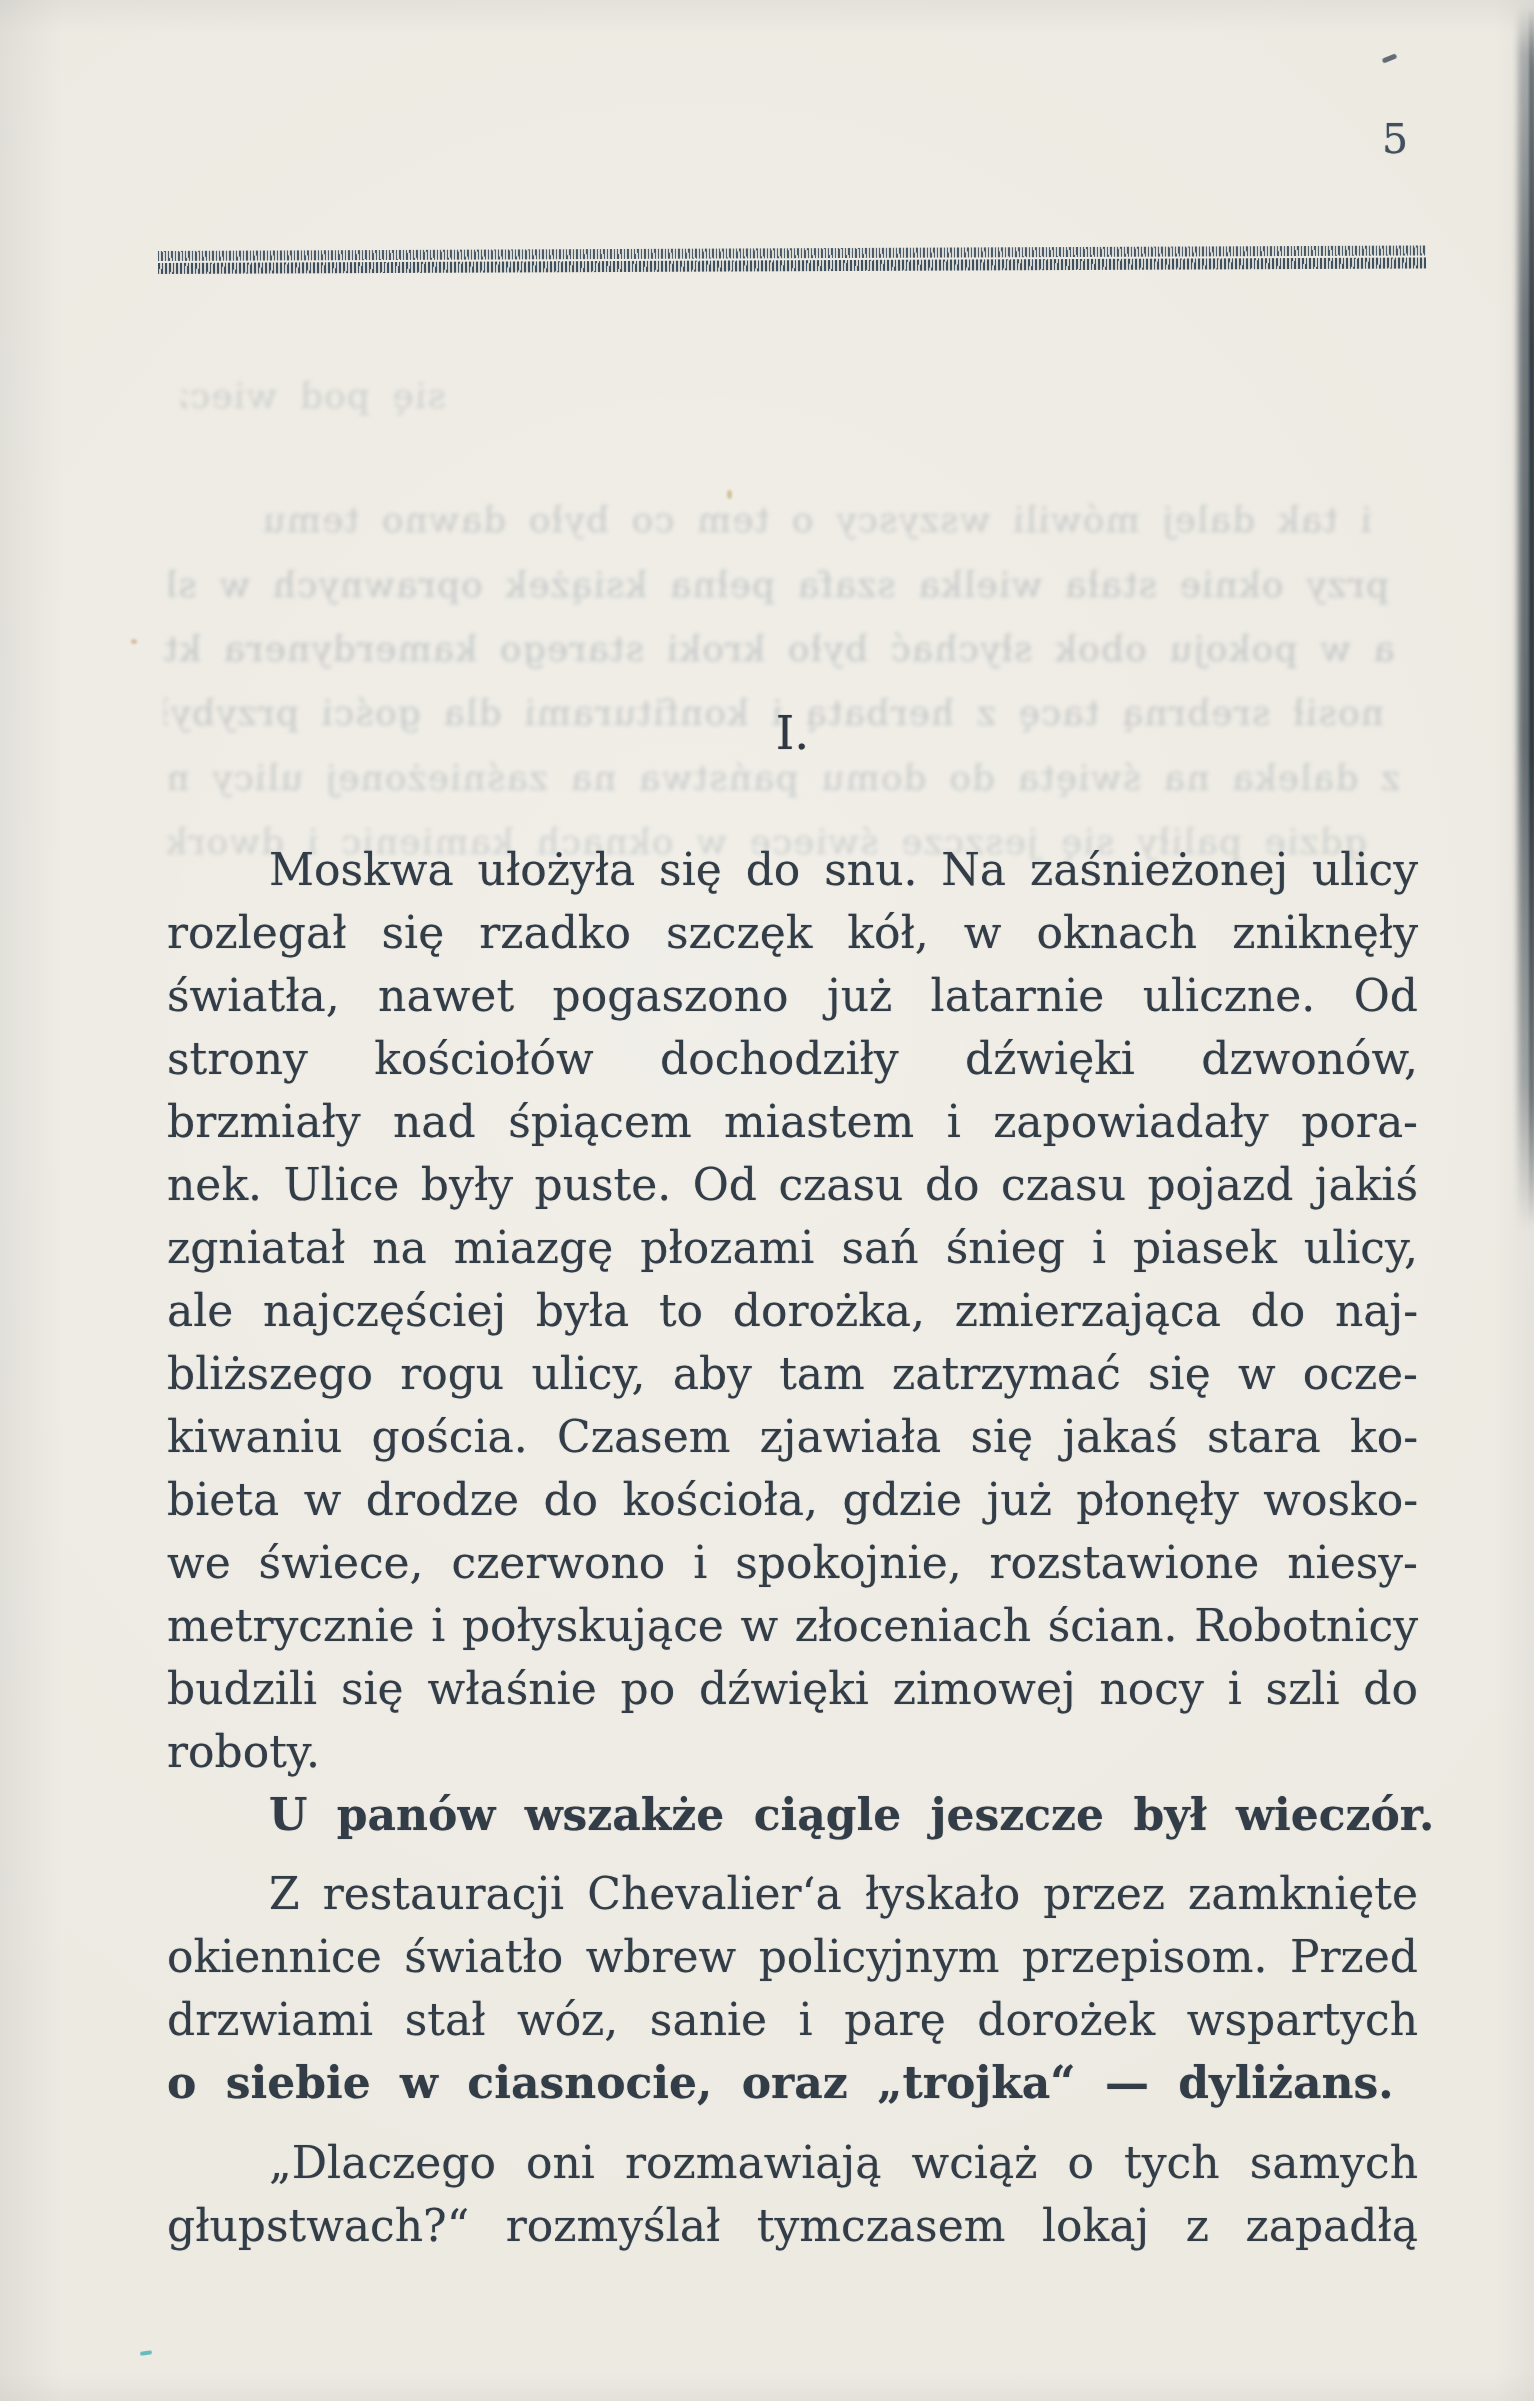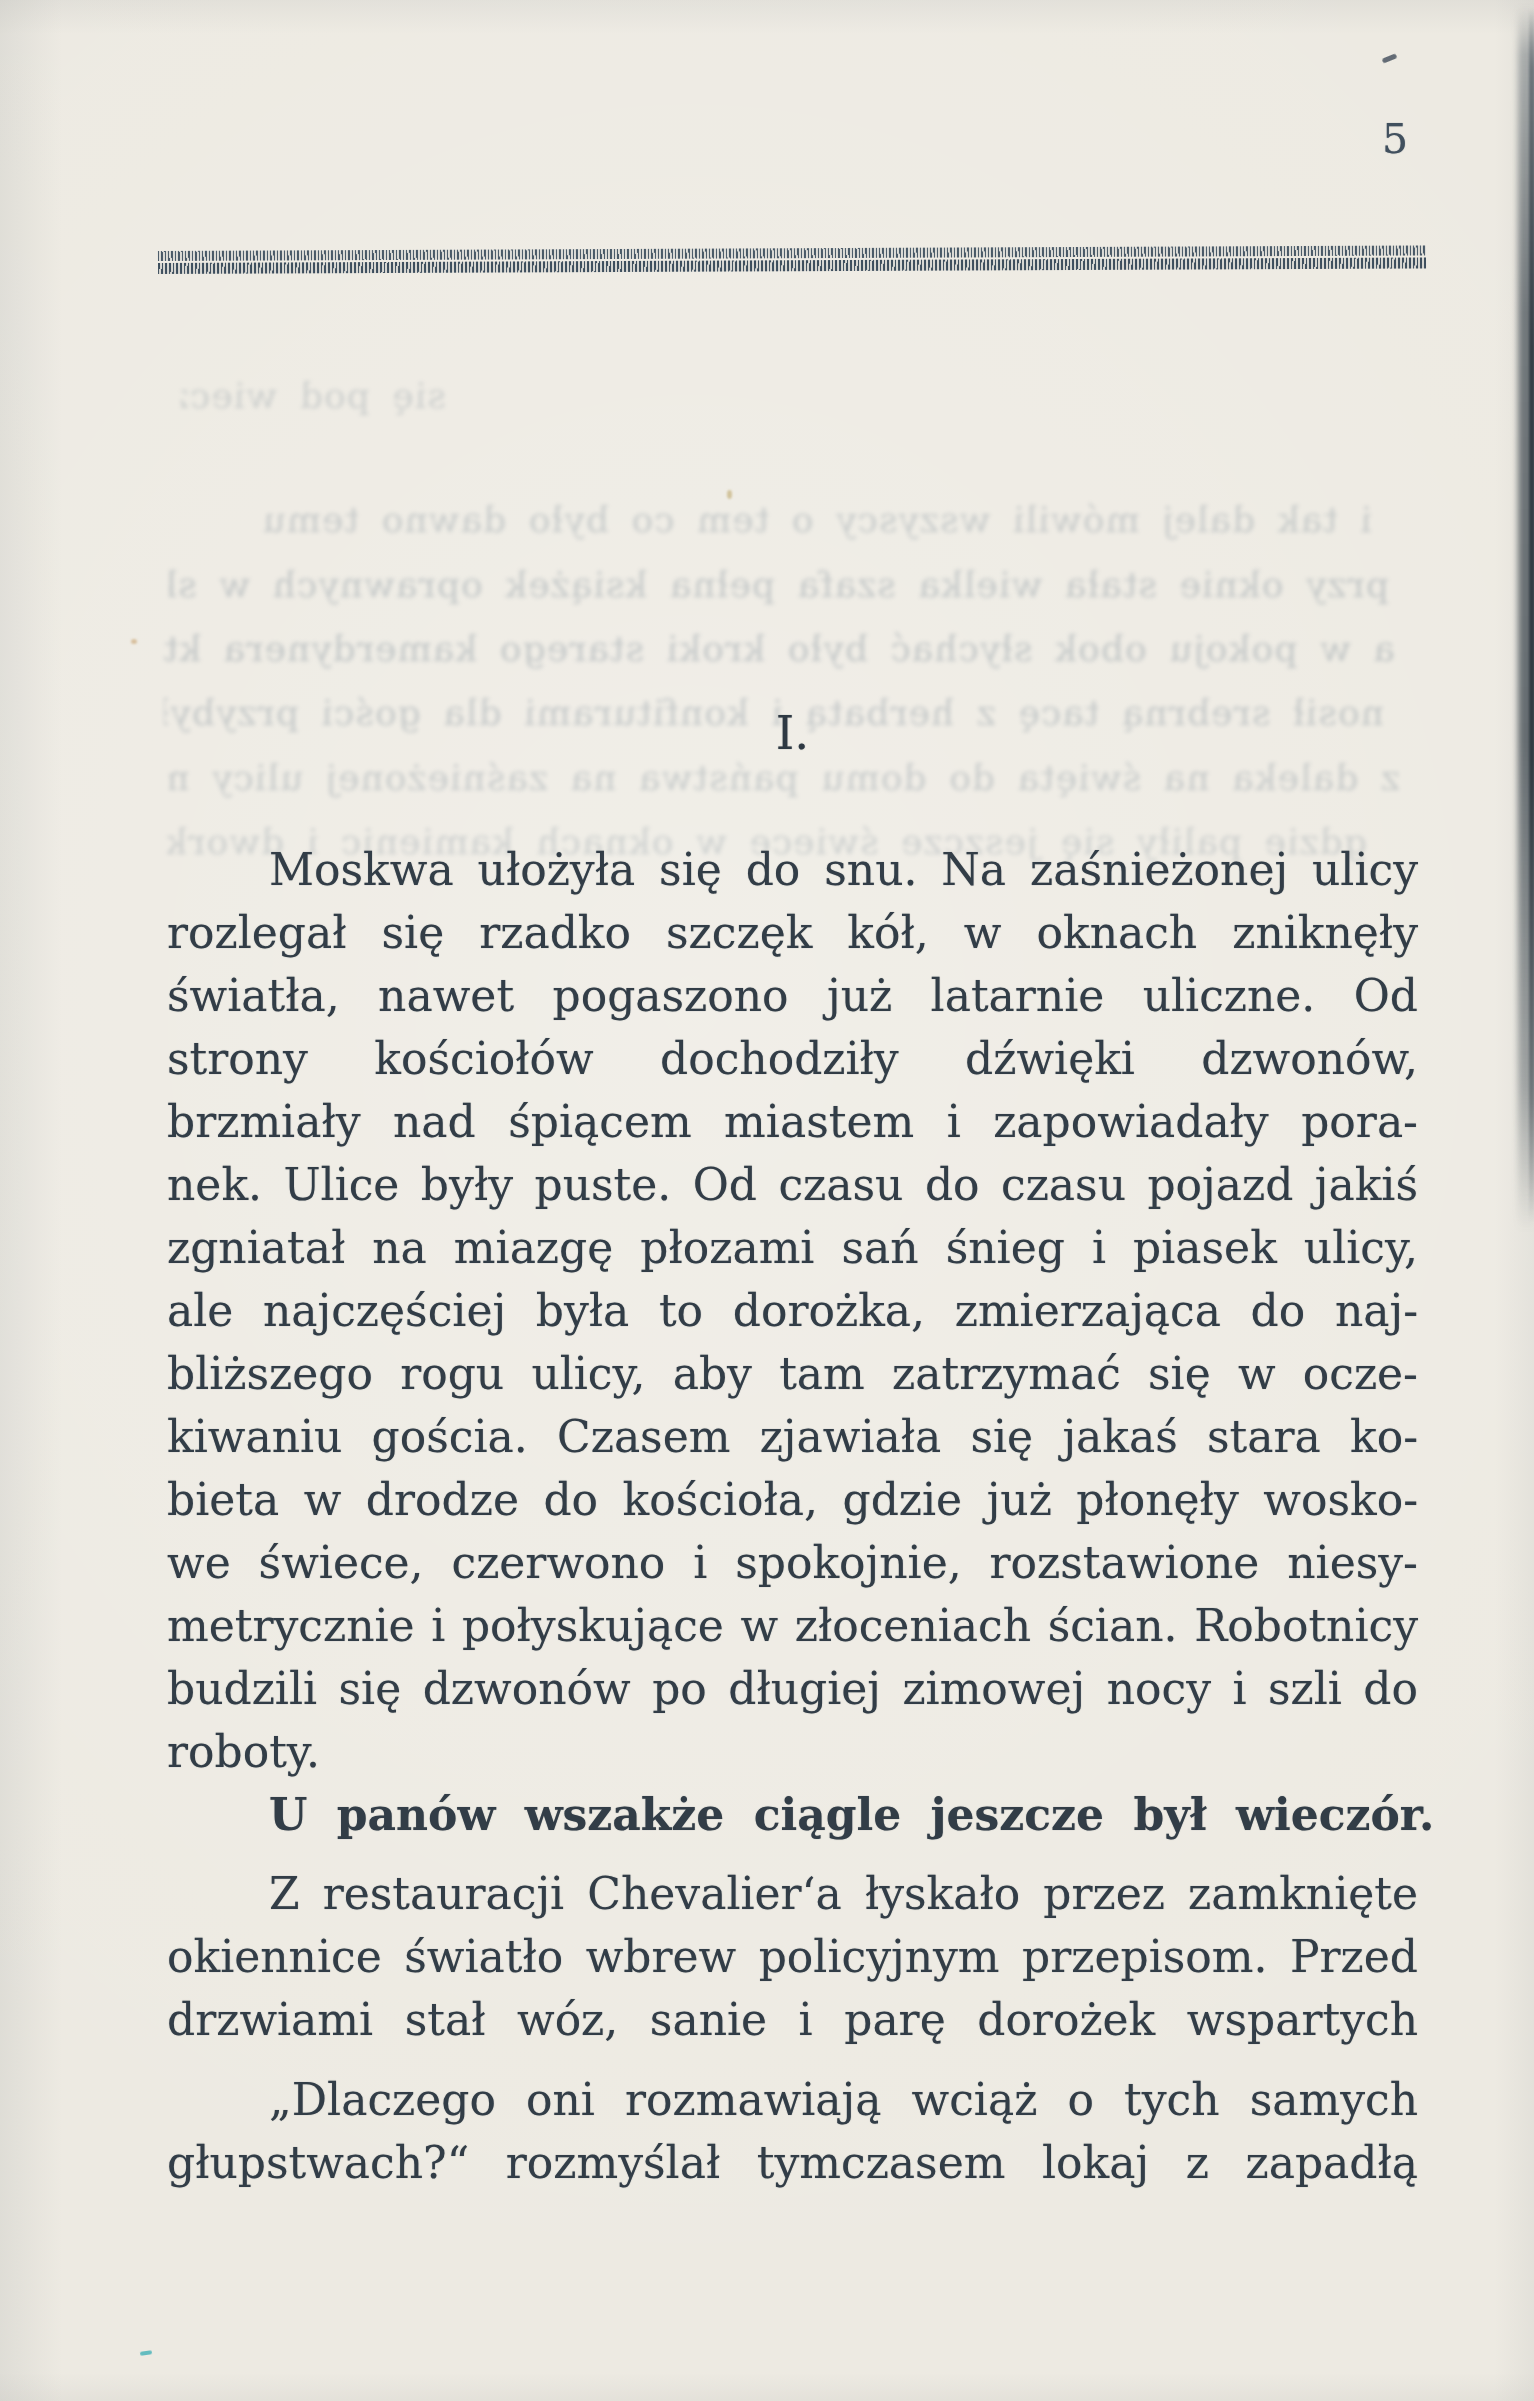--- a/index.html
+++ b/index.html
@@ -225,30 +225,31 @@
       <div class="line">strony kościołów dochodziły dźwięki dzwonów,</div>
       <div class="line">brzmiały nad śpiącem miastem i zapowiadały pora-</div>
       <div class="line">nek. Ulice były puste. Od czasu do czasu pojazd jakiś</div>
       <div class="line">zgniatał na miazgę płozami sań śnieg i piasek ulicy,</div>
       <div class="line">ale najczęściej była to dorożka, zmierzająca do naj-</div>
       <div class="line">bliższego rogu ulicy, aby tam zatrzymać się w ocze-</div>
       <div class="line">kiwaniu gościa. Czasem zjawiała się jakaś stara ko-</div>
       <div class="line">bieta w drodze do kościoła, gdzie już płonęły wosko-</div>
       <div class="line">we świece, czerwono i spokojnie, rozstawione niesy-</div>
       <div class="line">metrycznie i połyskujące w złoceniach ścian. Robotnicy</div>
-      <div class="line">budzili się dzwonów po długiej zimowej nocy i szli do</div>
+      <div class="line">budzili się właśnie po dźwięki zimowej nocy i szli do</div>
       <div class="line left">roboty.</div>
     </div>
     <div class="para">
       <div class="line indent left spread">U panów wszakże ciągle jeszcze był wieczór.</div>
     </div>
     <div class="para gap-sm">
       <div class="line indent">Z restauracji Chevalier‘a łyskało przez zamknięte</div>
       <div class="line">okiennice światło wbrew policyjnym przepisom. Przed</div>
       <div class="line">drzwiami stał wóz, sanie i parę dorożek wspartych</div>
+      <div class="line left spread">o siebie w ciasnocie, oraz „trojka“ — dyliżans.</div>
     </div>
     <div class="para gap-md">
       <div class="line indent">„Dlaczego oni rozmawiają wciąż o tych samych</div>
       <div class="line">głupstwach?“ rozmyślał tymczasem lokaj z zapadłą</div>
     </div>
   </div>
 
   <div class="fleck-a"></div>
   <div class="fleck-b"></div>
   <div class="teal-speck"></div>

